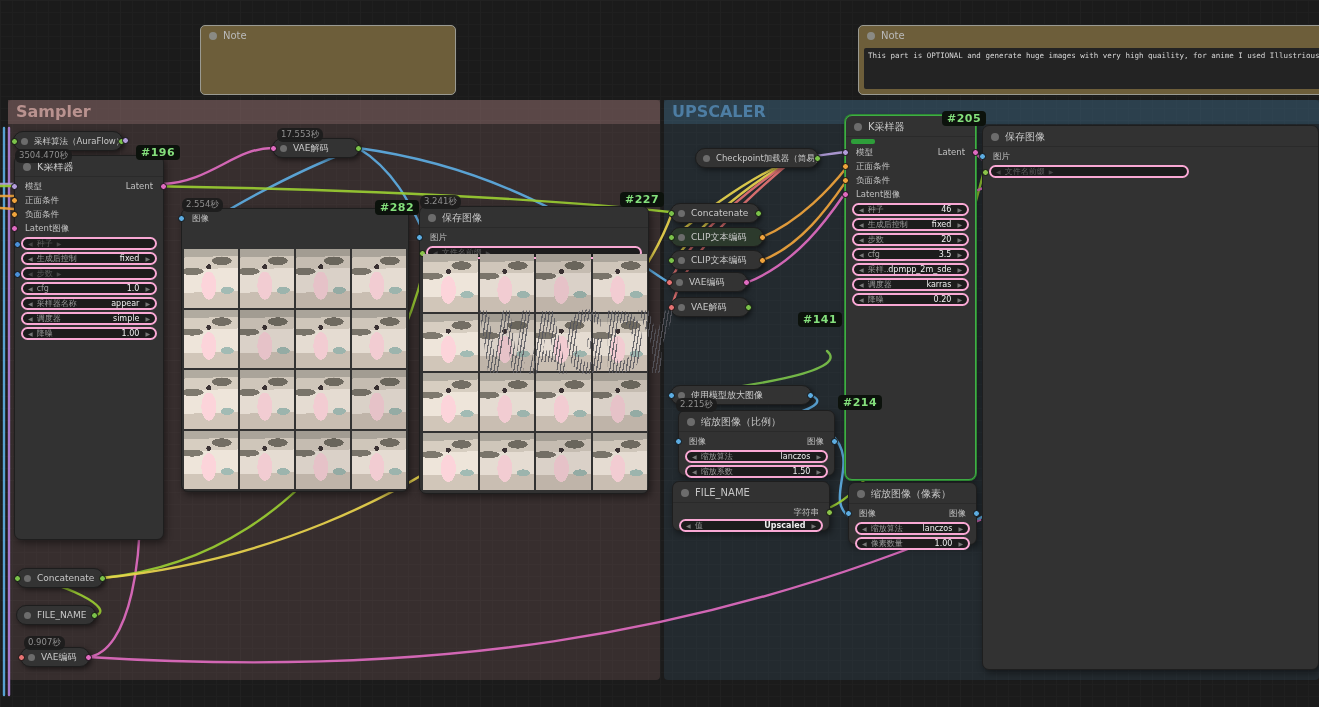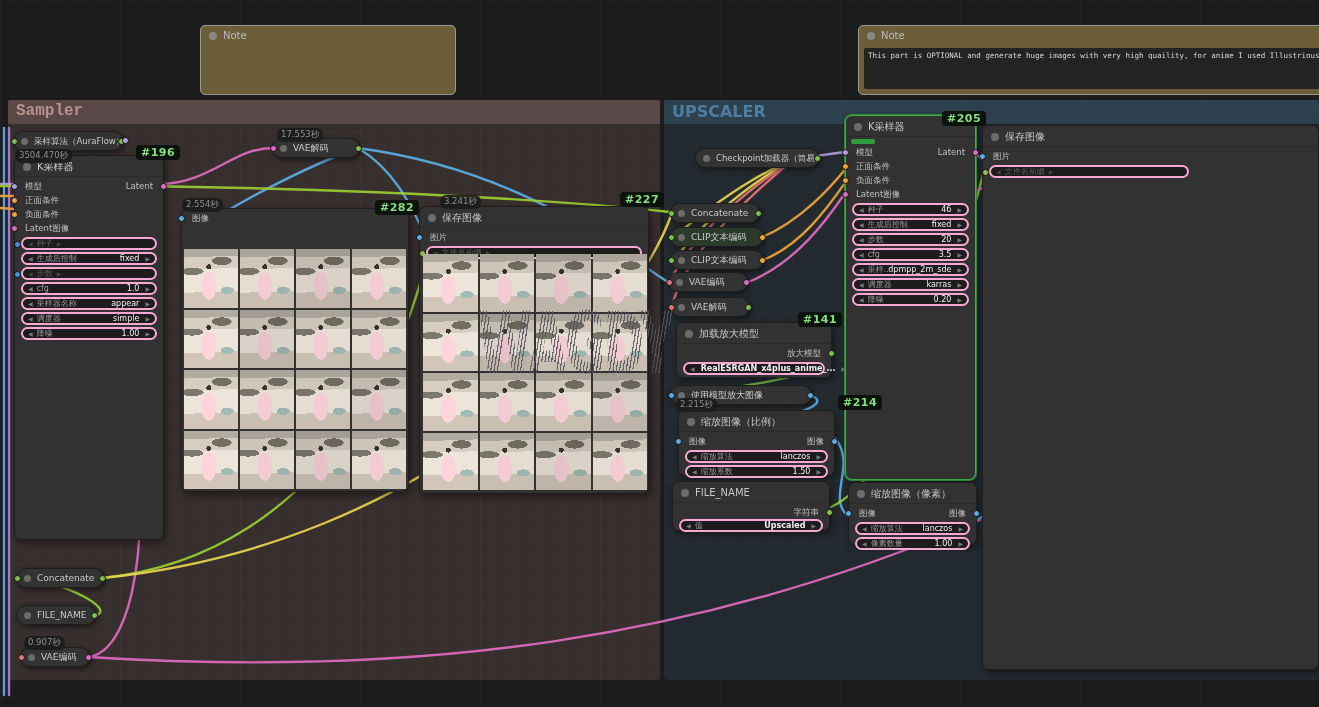--- a/index.html
+++ b/index.html
@@ -11,21 +11,21 @@
       linear-gradient(#212121 1px, transparent 1px),
       linear-gradient(90deg, #212121 1px, transparent 1px),
       linear-gradient(#1f1f1f 1px, transparent 1px),
       linear-gradient(90deg, #1f1f1f 1px, transparent 1px);
     background-size:120px 120px, 120px 120px, 12px 12px, 12px 12px; }
 
   
   .group { position:absolute; border-radius:4px; z-index:1; }
   .group .ghead { height:24px; padding:2px 8px; font-size:16px; font-weight:bold; }
   .g-sampler { left:8px; top:100px; width:652px; height:580px; background:rgba(121,94,94,0.30); }
-  .g-sampler .ghead { background:rgba(134,103,103,0.45); color:#b9928f;font-family:Liberation Mono, monospace; }
+  .g-sampler .ghead { background:rgba(134,103,103,0.45); color:#b9928f; }
   .g-upscaler { left:664px; top:100px; width:655px; height:580px; background:rgba(62,96,120,0.22); }
   .g-upscaler .ghead { background:rgba(62,105,135,0.35); color:#4d7da3; }
 
   
   #wires { position:absolute; left:0; top:0; z-index:2; pointer-events:none; }
   #wires path { fill:none; stroke-width:2.4px; stroke-linecap:round; opacity:.92; }
 
   
   .node { position:absolute; background:#323232; border:1px solid #1e1e1e; border-radius:7px;
     box-shadow:2px 3px 7px rgba(0,0,0,.45); z-index:3; color:#c9c9c9; }
@@ -245,21 +245,21 @@
       <div class="thumb"></div>
       <div class="thumb"></div>
       <div class="thumb"></div>
       <div class="thumb"></div>
       <div class="thumb"></div>
       <div class="thumb"></div>
       <div class="thumb"></div>
       <div class="thumb"></div>
     </div>
 
-  <div class="tchip" style="left:420px; top:195px;margin-left:20px;">3.241秒</div>
+  <div class="tchip" style="left:420px; top:195px;">3.241秒</div>
   <div class="badge" style="left:620px; top:192px;">#227</div>
   <div class="node" style="left:419px; top:206px; width:230px; height:288px;">
     <div class="nh">保存图像</div>
     <div class="nb">
       <div class="prow">
         <span class="dot in c-image"></span>
         <span>图片</span>
       </div>
       <div class="w gray">
         <span class="wdot c-string"></span>
@@ -326,32 +326,20 @@
     <span>VAE编码</span>
     <span class="pin r c-latent"></span>
   </div>
   <div class="cnode" style="left:670px; top:297px; width:80px;">
     <span class="pin l c-vae"></span>
     <span>VAE解码</span>
     <span class="pin r c-green"></span>
   </div>
 
   <div class="badge" style="left:798px; top:312px;">#141</div>
-  <div class="node" style="left:676px; top:322px; width:156px; height:56px;">
-    <div class="nh">加载放大模型</div>
-    <div class="nb">
-      <div class="prow">
-        <span class="olab">放大模型</span>
-        <span class="dot out c-upmodel"></span>
-      </div>
-      <div class="w">
-        <span class="vl" style="margin:0 auto 0 2px; font-weight:bold;">RealESRGAN_x4plus_anime_...</span>
-      </div>
-    </div>
-  </div>
 
   <div class="cnode" style="left:670px; top:385px; width:142px;">
     <span class="pin l c-image"></span>
     <span>使用模型放大图像</span>
     <span class="pin r c-image"></span>
   </div>
   <div class="tchip" style="left:676px; top:398px;">2.215秒</div>
   <div class="badge" style="left:838px; top:395px;">#214</div>
 
   <div class="node" style="left:678px; top:410px; width:157px; height:66px;">

